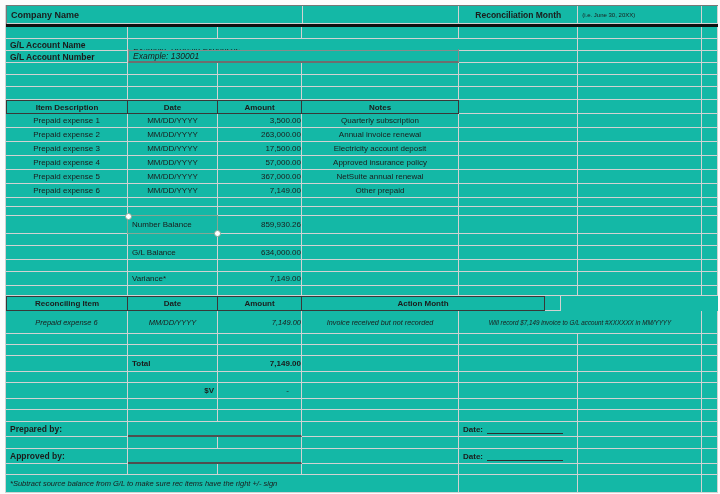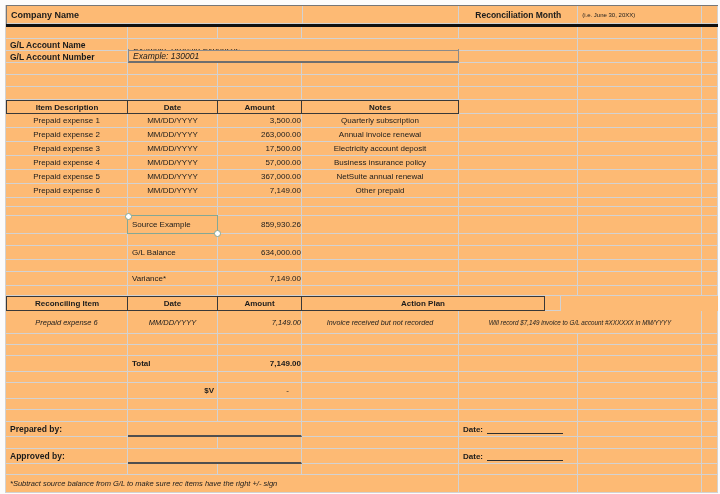--- a/index.html
+++ b/index.html
@@ -1,19 +1,19 @@
 <!DOCTYPE html>
 <html><head>
 <meta charset="utf-8">
 <style>
   :root{ --g:#d2d2d2; }
   html,body{margin:0;padding:0;background:#fbfbfb;}
   #stage{position:relative;width:720px;height:494px;background:#fcfcfc;overflow:hidden;
          font-family:"Liberation Sans","DejaVu Sans",sans-serif;}
-  #sheet{position:absolute;left:5px;top:5px;width:712px;background:#fdba74;border-left:1px solid var(--g);}
+  #sheet{position:absolute;left:5px;top:5px;width:712px;background:#14b8a6;border-left:1px solid var(--g);}
   .r{display:flex;}
   .c{box-sizing:border-box;border-right:1px solid var(--g);border-bottom:1px solid var(--g);
      display:flex;align-items:center;overflow:hidden;white-space:nowrap;
      font-size:8px;color:#1b1b1b;}
   
   .a{width:122px}.bb{width:90px}.cc{width:84px}.d{width:157px}.e{width:119px}.f{width:124px}.g{width:16px}
   .ac{width:296px}.bd{width:331px}.bc{width:174px}.ef{width:243px}.ad{width:453px}
   
   .h9{height:9px}.h10{height:10px}.h11{height:11px}.h12{height:12px}.h13{height:13px}
   .h14{height:14px}.h15{height:15px}.h16{height:16px}.h18{height:18px}.h23{height:23px}
@@ -136,21 +136,21 @@
     <div class="c cc rt">17,500.00</div>
     <div class="c d ctr">Electricity account deposit</div>
     <div class="c e"></div>
         <div class="c f"></div>
         <div class="c g"></div>
   </div>
   <div class="r h14">
     <div class="c a ctr">Prepaid expense 4</div>
     <div class="c bb ctr">MM/DD/YYYY</div>
     <div class="c cc rt">57,000.00</div>
-    <div class="c d ctr">Business insurance policy</div>
+    <div class="c d ctr">Approved insurance policy</div>
     <div class="c e"></div>
         <div class="c f"></div>
         <div class="c g"></div>
   </div>
   <div class="r h14">
     <div class="c a ctr">Prepaid expense 5</div>
     <div class="c bb ctr">MM/DD/YYYY</div>
     <div class="c cc rt">367,000.00</div>
     <div class="c d ctr">NetSuite annual renewal</div>
     <div class="c e"></div>
@@ -182,21 +182,21 @@
         <div class="c cc"></div>
         <div class="c d"></div>
         <div class="c e"></div>
         <div class="c f"></div>
         <div class="c g"></div>
       </div>
 
   <div class="r h18">
     <div class="c a"></div>
     <div class="c bb lt selwrap">
-      <span>Source Example</span>
+      <span>Number Balance</span>
       <span class="selbox">
         <span class="hdl tl"></span>
         <span class="hdl br"></span>
       </span>
     </div>
     <div class="c cc rt">859,930.26</div>
     <div class="c d"></div>
         <div class="c e"></div>
         <div class="c f"></div>
         <div class="c g"></div>
@@ -249,21 +249,21 @@
         <div class="c d"></div>
         <div class="c e"></div>
         <div class="c f"></div>
         <div class="c g"></div>
       </div>
 
   <div class="r h15">
     <div class="c a hdr">Reconciling Item</div>
     <div class="c bb hdr">Date</div>
     <div class="c cc hdr">Amount</div>
-    <div class="c ef hdr">Action Plan</div>
+    <div class="c ef hdr">Action Month</div>
     <div class="c g"></div>
   </div>
 
   <div class="r h23">
     <div class="c a ctr it fs75">Prepaid expense 6</div>
     <div class="c bb ctr it fs75">MM/DD/YYYY</div>
     <div class="c cc rt it fs75">7,149.00</div>
     <div class="c d ctr it fs72">Invoice received but not recorded</div>
     <div class="c ef ctr it fs63">Will record $7,149 invoice to G/L account #XXXXXX in MM/YYYY</div>
     <div class="c g"></div>

